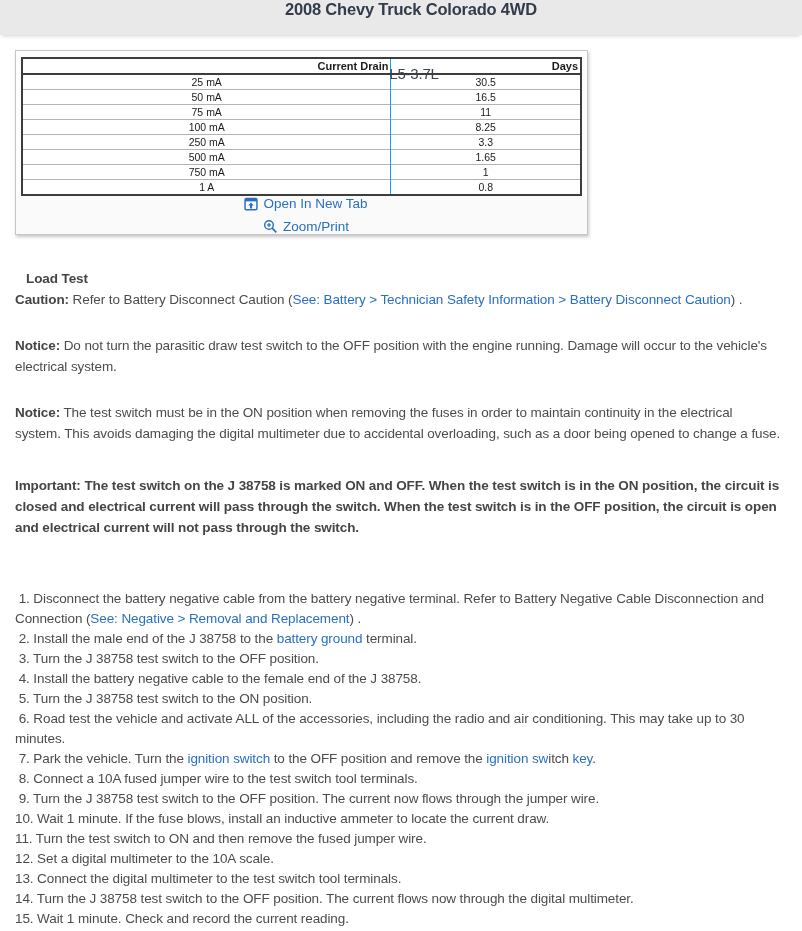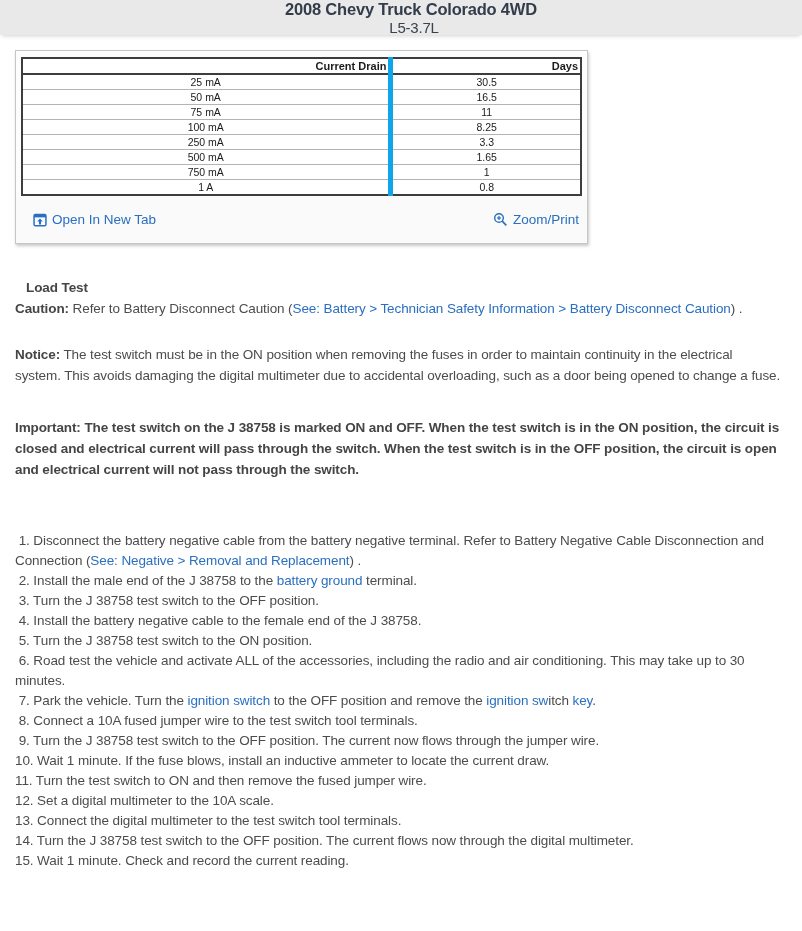--- a/index.html
+++ b/index.html
@@ -17,21 +17,21 @@
     background: #e9e9e9;
     display: flex; align-items: center;
     padding-left: 20px;
     box-shadow: 0 3px 4px -2px rgba(0,0,0,0.18);
     flex-direction: column;
   }
   .title-bold {
     font-weight: bold; font-size: 16.5px; color: #333c4a; letter-spacing: -0.2px;
   }
   .title-engine {
-    font-size: 15px; color: #39424f; margin-left: 6px; letter-spacing: -0.2px;
+    font-size: 15px; color: #39424f; margin-left: 6px; letter-spacing: -0.2px; margin-top: 46px;
   }
   
   .widget {
     margin: 15px 0 0 15px;
     width: 573px;
     background: #fdfdfd;
     border: 1px solid #c6c6c6;
     box-shadow: 1px 2px 3px rgba(0,0,0,0.22);
   }
   .table-wrap { padding: 6px 5px 0 5px; }
@@ -51,26 +51,27 @@
     padding: 1px 2px;
   }
   table.data-table td {
     text-align: center;
     height: 13px;
     padding: 1px 10px;
     border-top: 1px solid #b4b4b4;
     font-size: 10.5px;
   }
   table.data-table th:first-child, table.data-table td:first-child { width: 66%; }
-  table.data-table th + th, table.data-table td + td { border-left: 5px solid #0ea5e9; }
+  table.data-table th + th, table.data-table td + td { border-left: 1px solid #0ea5e9; }
   .widget-footer {
-    height: 47px;
+    height: 38px;
     display: flex; justify-content: space-between; align-items: center;
     padding: 0 8px 0 17px;
     background: #fafafa;
+    flex-direction: column;
   }
   a.footer-link {
     color: #2a6fc0; font-size: 13.5px; text-decoration: none;
     display: flex; align-items: center; gap: 5px;
   }
   .icon-box { display: inline-flex; align-items: center; }
   
   .content {
     padding: 0 13px 0 15px;
     font-size: 13.5px;
@@ -166,20 +167,21 @@
         </svg>
       </span>
       <span>Zoom/Print</span>
     </a>
   </div>
 </div>
 
 <div class="content">
   <div class="section-heading">Load Test</div>
   <p class="para"><span class="b">Caution:</span><span> Refer to Battery Disconnect Caution (</span><a href="#" class="inline-link">See: Battery &gt; Technician Safety Information &gt; Battery Disconnect Caution</a><span>) .</span></p>
+  <p class="para gap-sm"><span class="b">Notice:</span><span> Do not turn the parasitic draw test switch to the OFF position with the engine running. Damage will occur to the vehicle's electrical system.</span></p>
   <p class="para gap-sm"><span class="b">Notice:</span><span> The test switch must be in the ON position when removing the fuses in order to maintain continuity in the electrical system. This avoids damaging the digital multimeter due to accidental overloading, such as a door being opened to change a fuse.</span></p>
   <p class="para gap-md"><span class="b">Important: The test switch on the J 38758 is marked ON and OFF. When the test switch is in the ON position, the circuit is closed and electrical current will pass through the switch. When the test switch is in the OFF position, the circuit is open and electrical current will not pass through the switch.</span></p>
   <div class="steps">
       <div class="step"><span> 1. Disconnect the battery negative cable from the battery negative terminal. Refer to Battery Negative Cable Disconnection and Connection (</span><a href="#" class="inline-link">See: Negative &gt; Removal and Replacement</a><span>) .</span></div>
       <div class="step"><span> 2. Install the male end of the J 38758 to the </span><a href="#" class="inline-link">battery ground</a><span> terminal.</span></div>
       <div class="step"><span> 3. Turn the J 38758 test switch to the OFF position.</span></div>
       <div class="step"><span> 4. Install the battery negative cable to the female end of the J 38758.</span></div>
       <div class="step"><span> 5. Turn the J 38758 test switch to the ON position.</span></div>
       <div class="step"><span> 6. Road test the vehicle and activate ALL of the accessories, including the radio and air conditioning. This may take up to 30 minutes.</span></div>
       <div class="step"><span> 7. Park the vehicle. Turn the </span><a href="#" class="inline-link">ignition switch</a><span> to the OFF position and remove the </span><a href="#" class="inline-link">ignition sw</a><span>itch </span><a href="#" class="inline-link">key</a><span>.</span></div>

